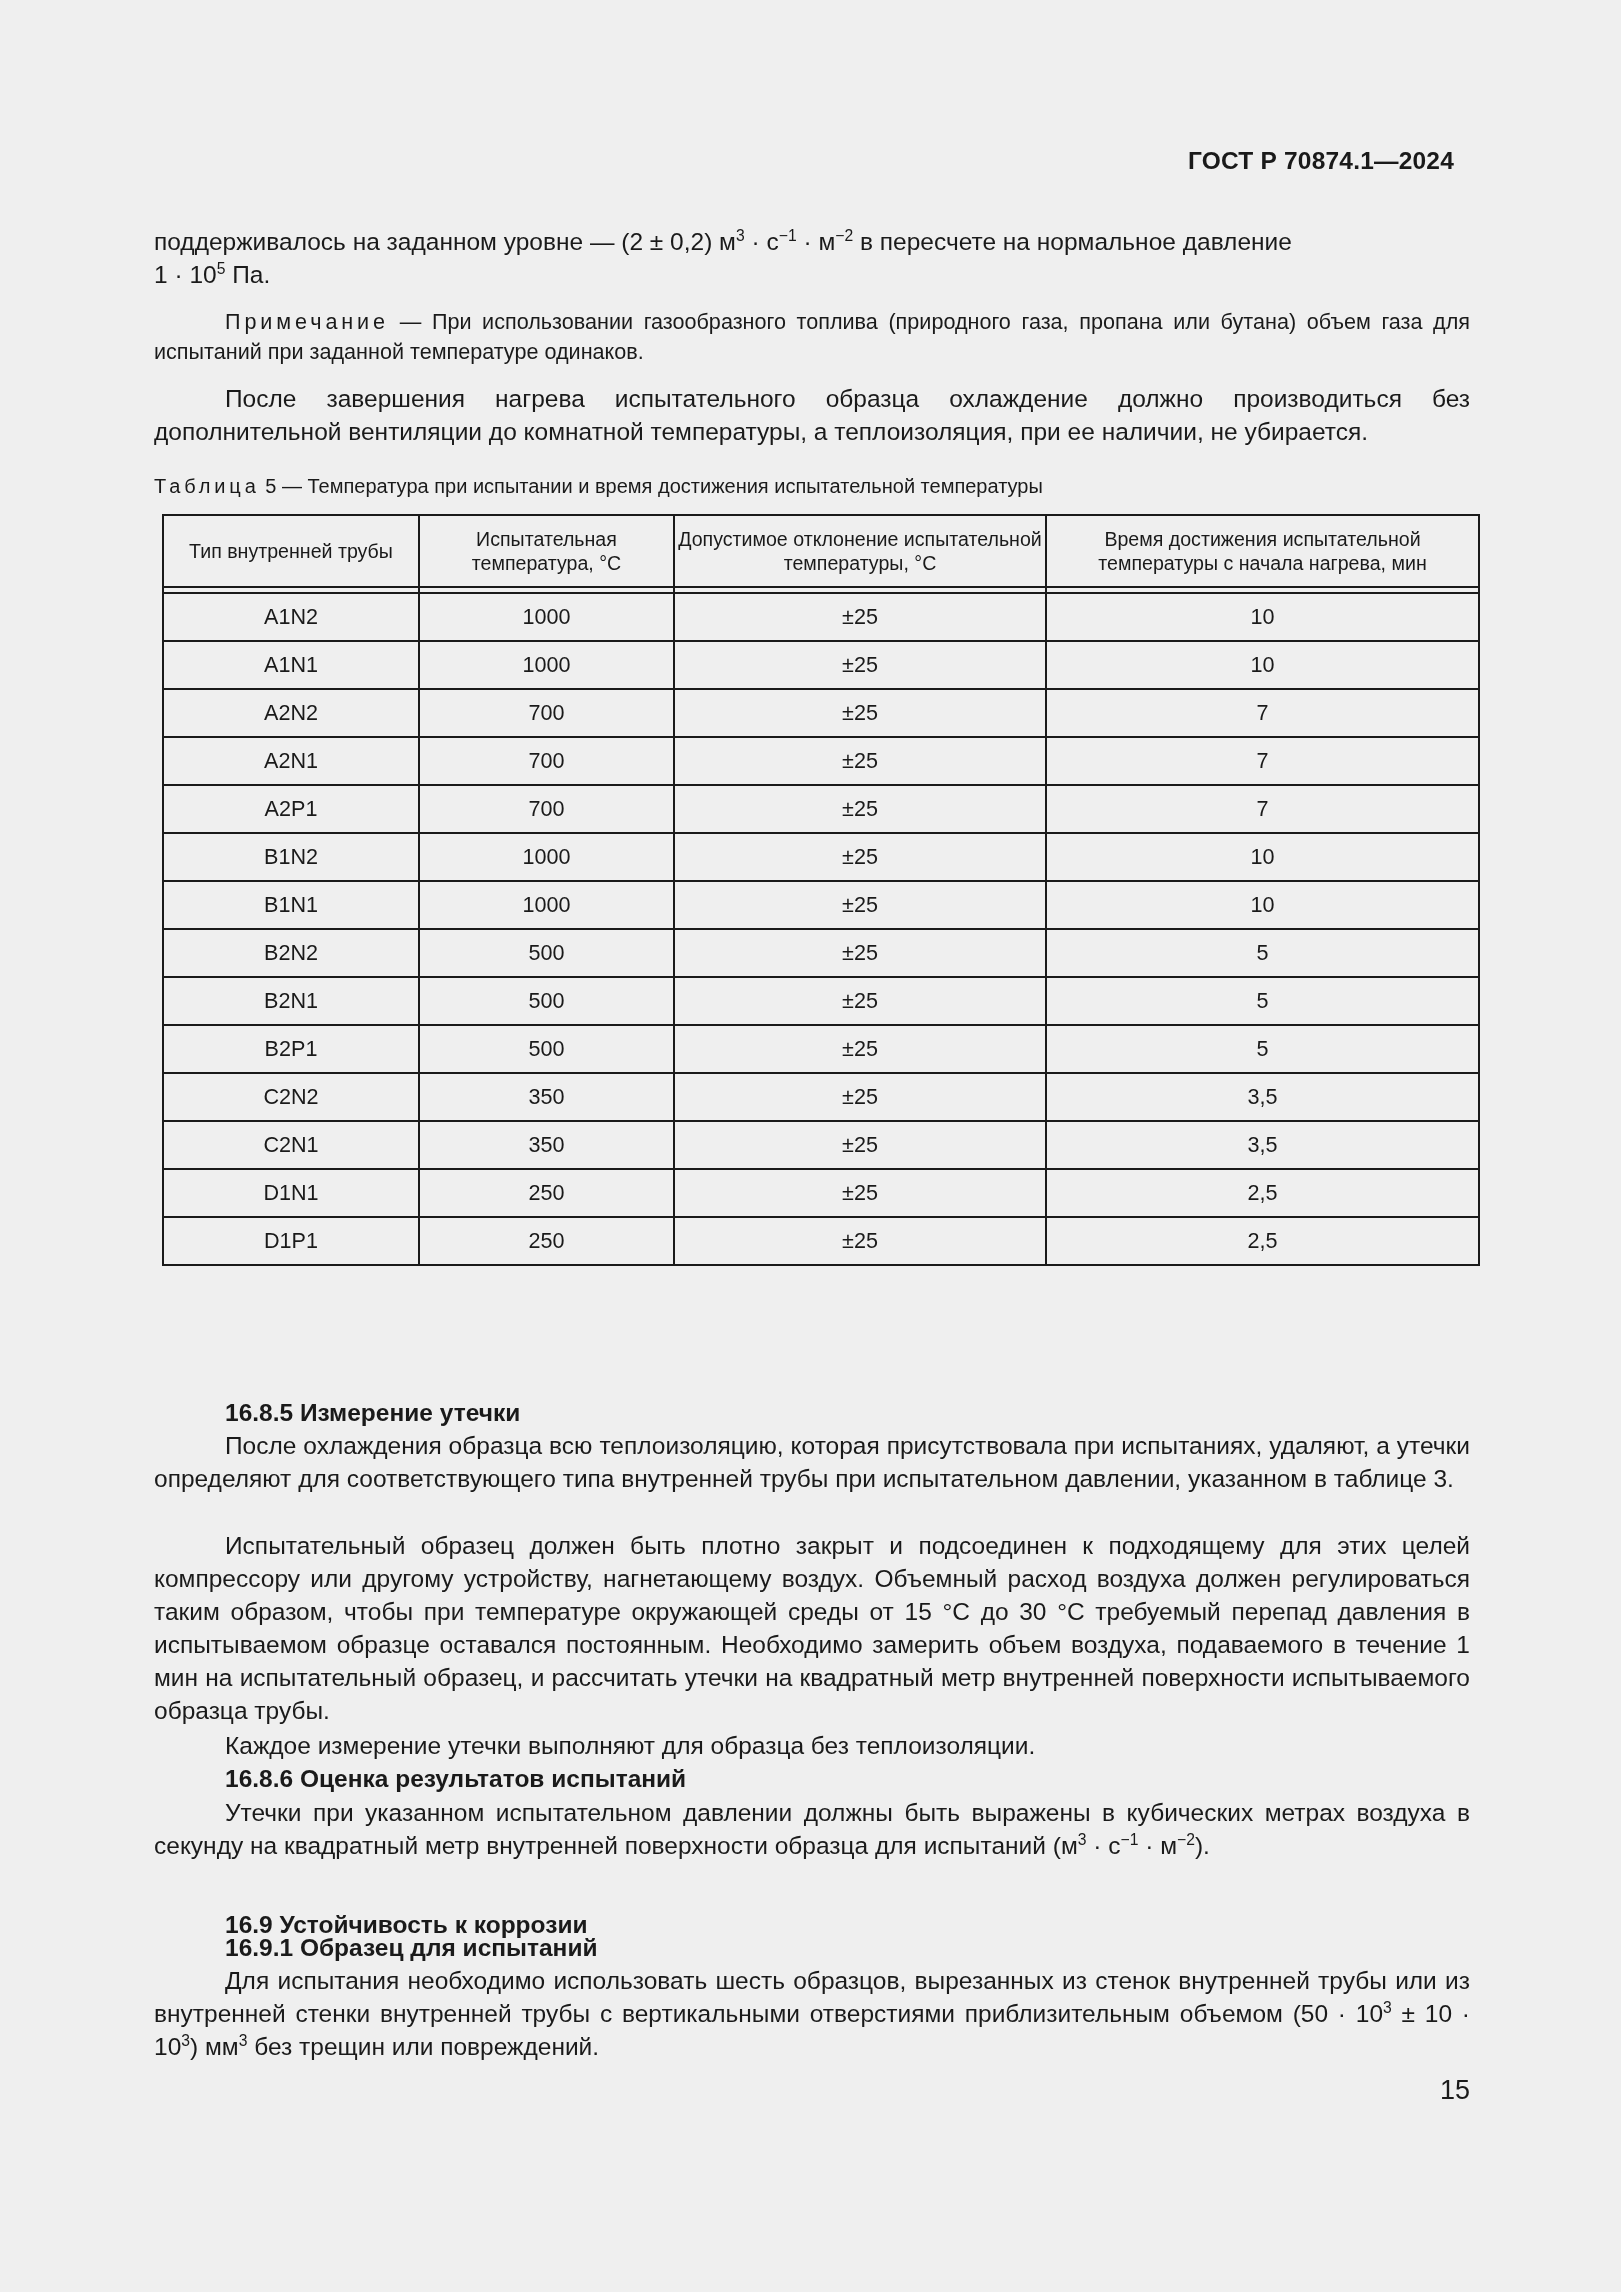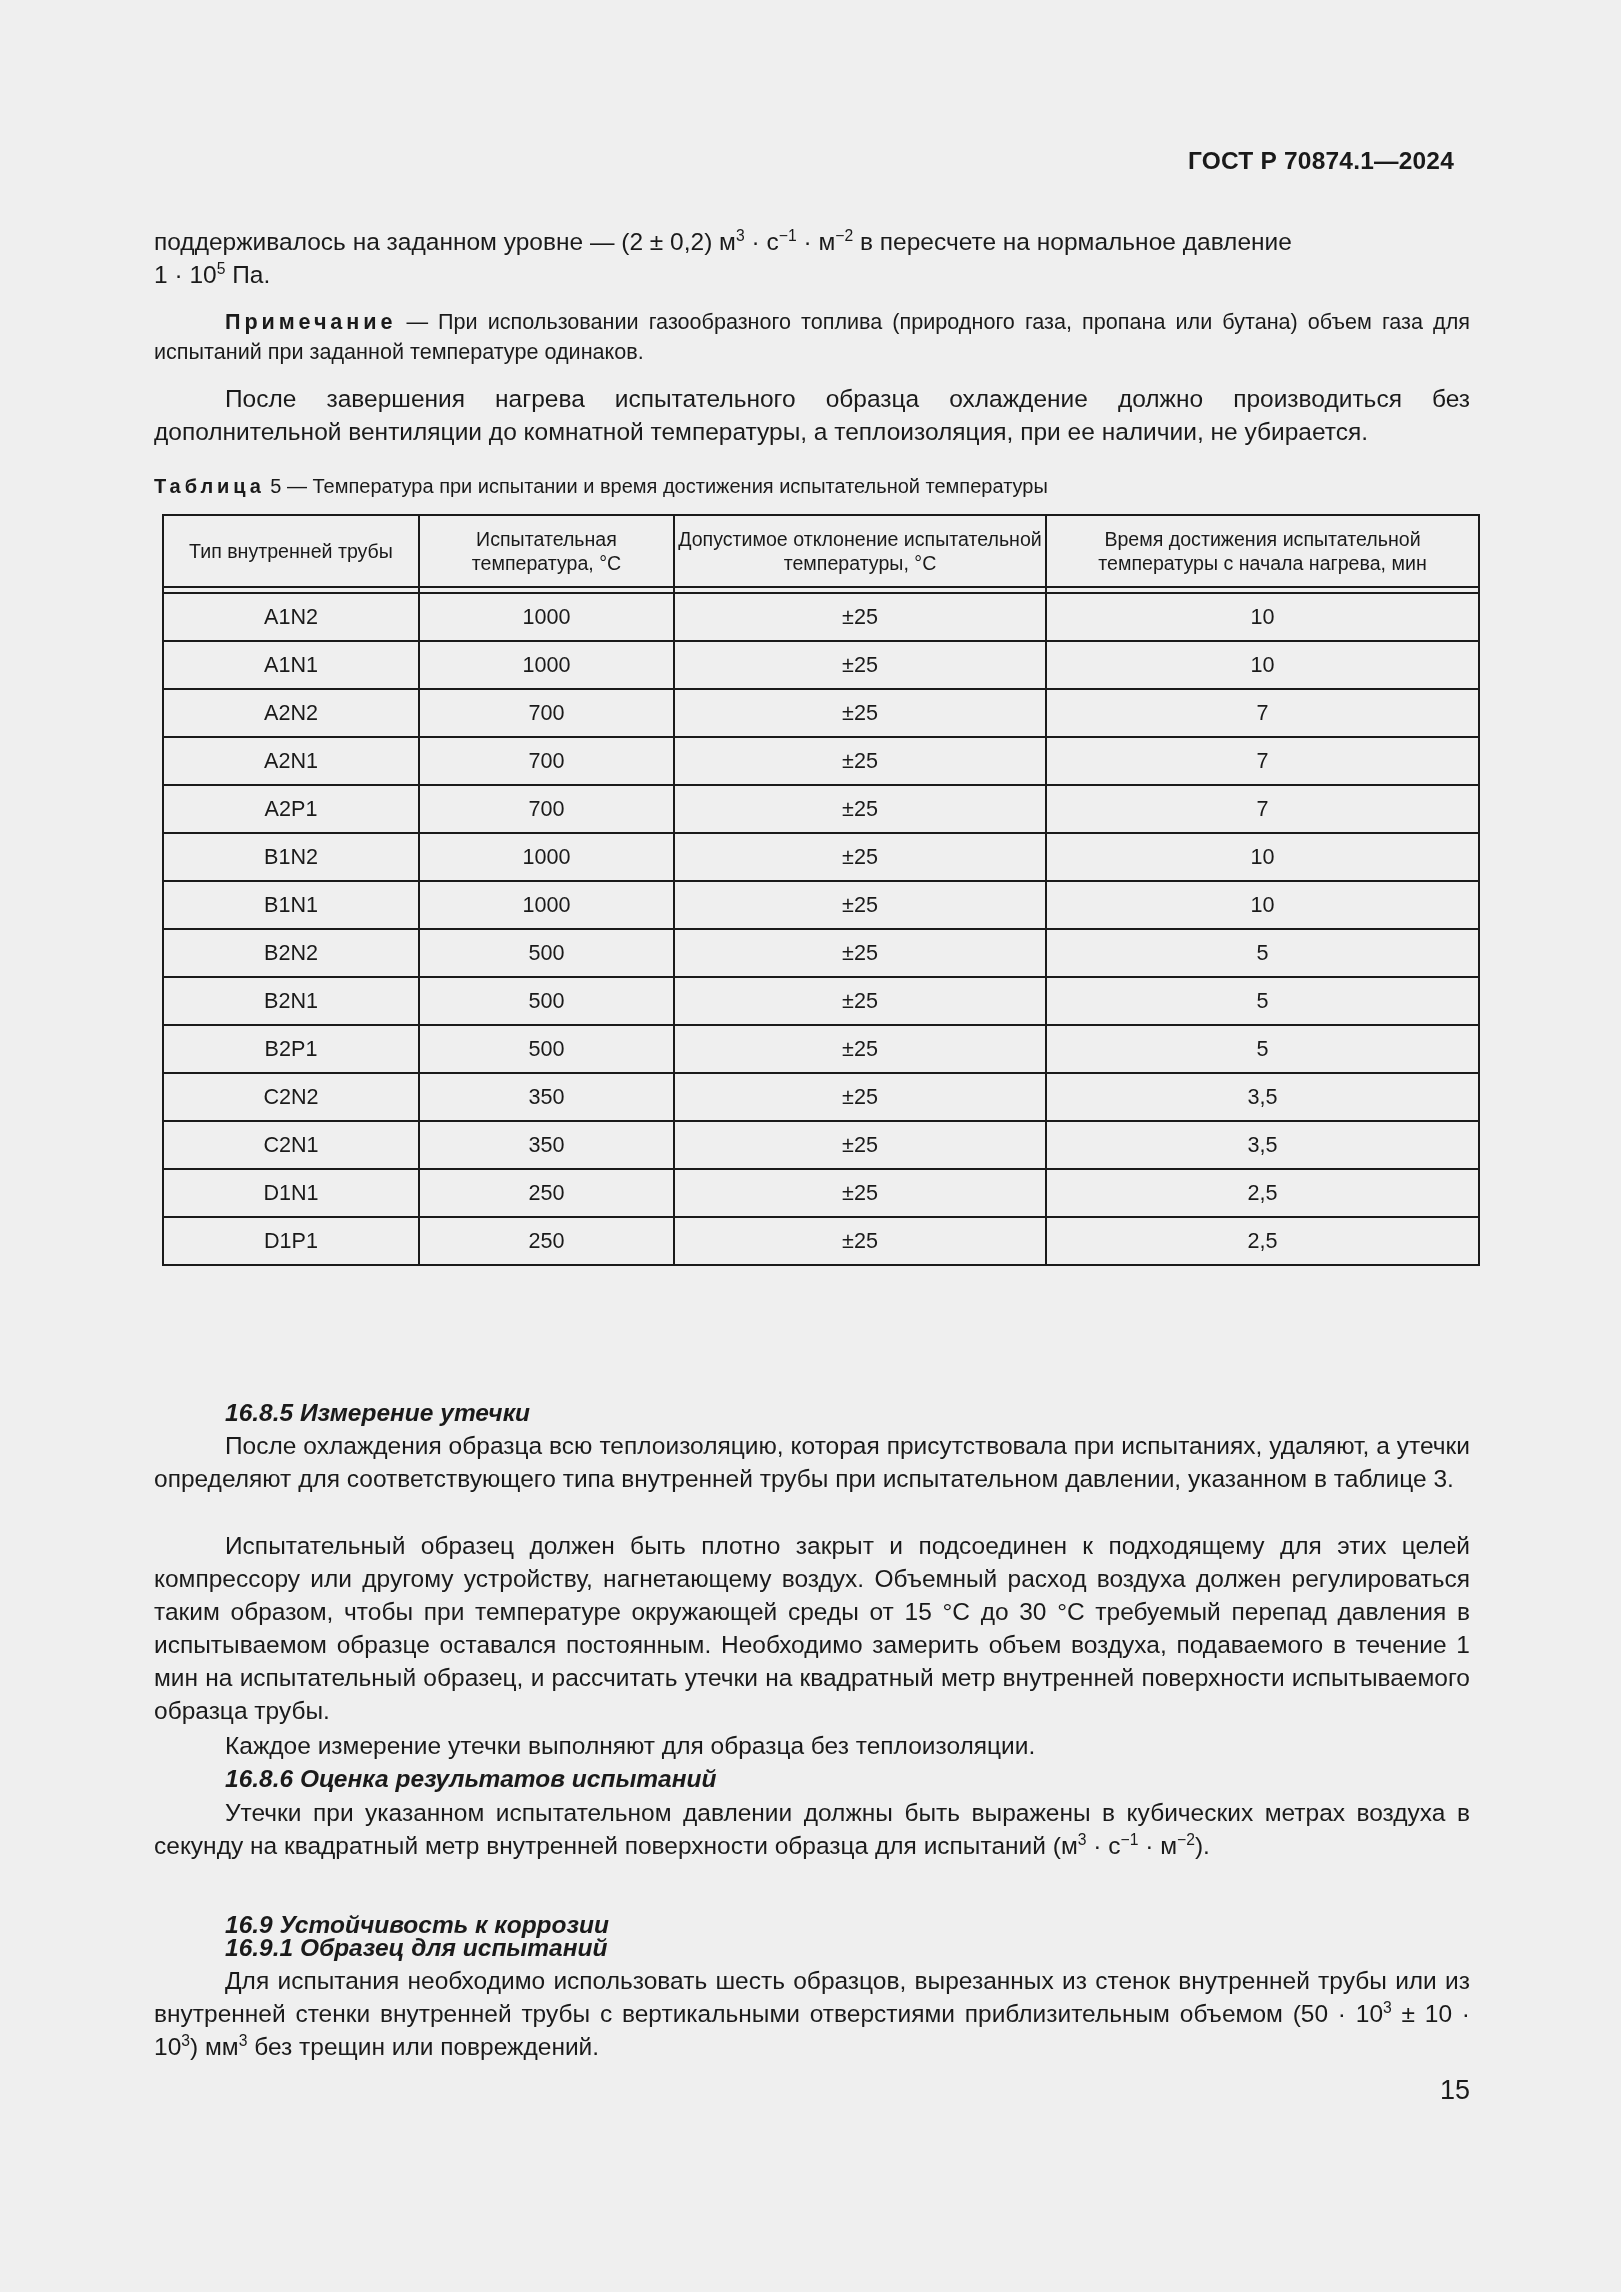--- a/index.html
+++ b/index.html
@@ -36,29 +36,28 @@
       font-size: 24.5px;
       line-height: 33px;
       text-align: justify;
       text-align-last: left;
     }
     .p.indent { text-indent: 71px; }
     .note {
       font-size: 21.6px;
       line-height: 30px;
     }
-    .spaced { letter-spacing: 3.9px; font-weight: bold; }
+    .spaced { letter-spacing: 3.9px; }
     sup { font-size: 15.7px; line-height: 0; vertical-align: 8.8px; }
     .heading {
       position: absolute;
       left: 71px;
       font-weight: bold;
       font-size: 24.5px;
       line-height: 33px;
-      font-style: italic;
     }
     .caption {
       position: absolute;
       left: 0;
       top: 472px;
       font-size: 20px;
       line-height: 29px;
     }
     table.t {
       position: absolute;

